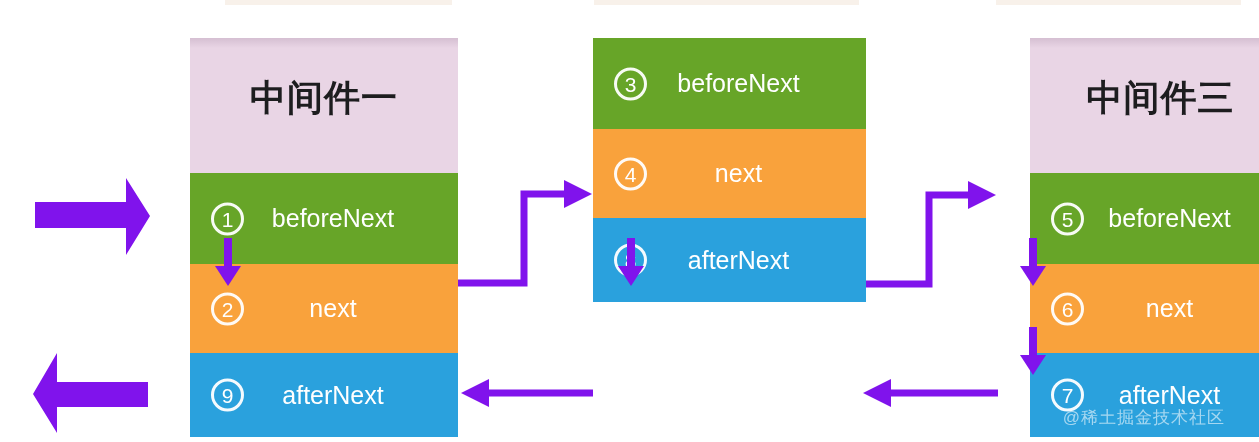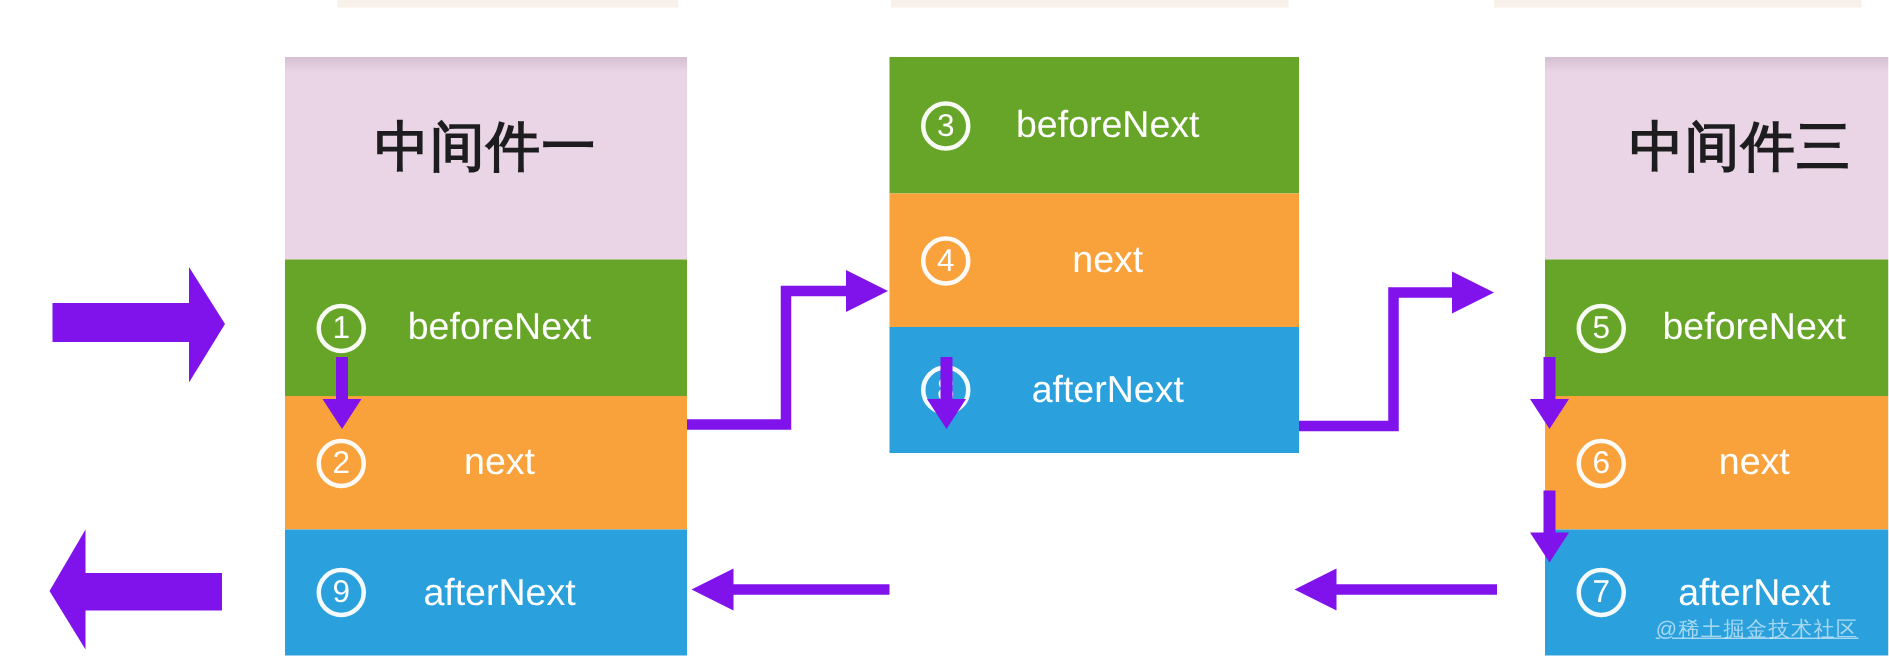--- a/index.html
+++ b/index.html
@@ -28,22 +28,22 @@
     position:absolute;left:21px;top:50%;transform:translateY(-50%);
     width:33px;height:33px;border:3px solid rgba(255,255,255,0.95);border-radius:50%;
     display:flex;align-items:center;justify-content:center;
     font-size:21px;line-height:1;box-sizing:border-box;
   }
   .row-label{margin-left:18px;}
   #arrow-layer{position:absolute;left:0;top:0;width:1259px;height:442px;pointer-events:none;}
   .p-fill{fill:var(--purple);}
   .p-stroke{stroke:var(--purple);fill:none;}
   .watermark{
-    position:absolute;right:20px;bottom:13px;
-    font-size:14px;color:rgba(255,255,255,0.58);letter-spacing:1px;text-decoration:underline;
+    position:absolute;right:34px;bottom:13px;
+    font-size:17px;color:rgba(255,255,255,0.58);letter-spacing:1px;
   }
 </style>
 </head>
 <body>
 
 <div id="canvas">
 
   <div class="remnant" style="left:225px;width:227px;"></div>
   <div class="remnant" style="left:594px;width:265px;"></div>
   <div class="remnant" style="left:996px;width:245px;"></div>

